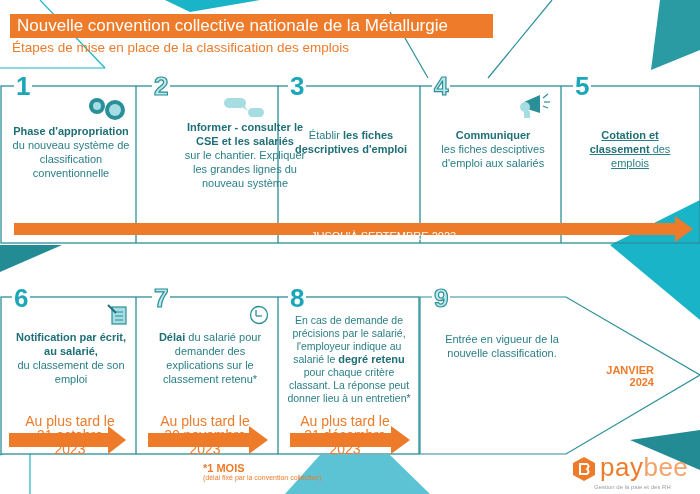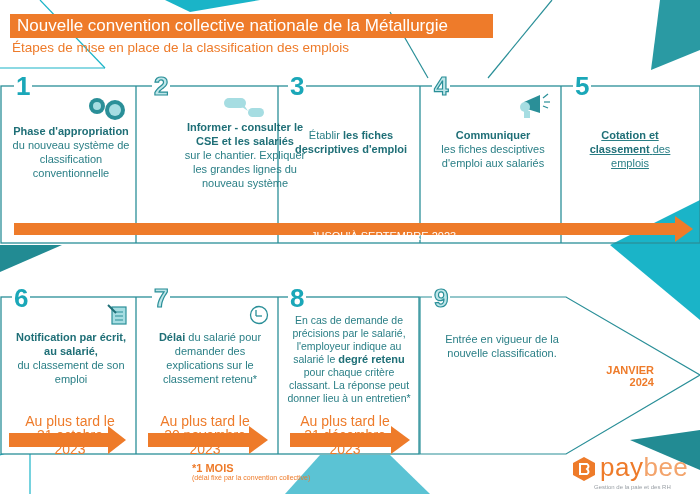--- a/index.html
+++ b/index.html
@@ -7,21 +7,21 @@
   .bg-svg { position: absolute; left: 0; top: 0; width: 700px; height: 494px; }
   .title-bar { position: absolute; left: 10px; top: 14px; height: 24px; width: 483px; background: #ee7b2a; color: #fff; font-weight: normal; font-size: 17px; line-height: 24px; padding-left: 7px; white-space: nowrap; box-sizing: border-box; }
   .subtitle { position: absolute; left: 12px; top: 40px; color: #ee7b2a; font-size: 13.5px; white-space: nowrap; text-align: center; }
   .step { position: absolute; box-sizing: border-box; text-align: center; color: #2a7f86; font-size: 11px; line-height: 14px; }
   .step b { color: #1f6f77; font-size: 11px; }
   .num { position: absolute; font-weight: bold; font-size: 26px; line-height: 26px; color: #1aa7b8; background: #fff; padding: 0 2px; }
   .num.outline { color: #bfe6e9; -webkit-text-stroke: 1.2px #2a8f98; }
   .deadline { position: absolute; color: #ee7b2a; font-size: 14px; line-height: 14px; text-align: center; }
   .band-label { position: absolute; color: #fff; font-size: 11px; font-weight: normal; white-space: nowrap; }
   .janvier { position: absolute; color: #ee7b2a; font-weight: bold; font-size: 11px; line-height: 12px; text-align: right; }
-  .note { position: absolute; left: 192px; top: 462px; color: #ee7b2a; }
+  .note { position: absolute; left: 203px; top: 462px; color: #ee7b2a; }
   .note .big { font-weight: bold; font-size: 11px; display: block; }
   .note .small { font-size: 7px; display: block; }
   .logo { position: absolute; left: 572px; top: 456px; }
   .logo-word { position: absolute; left: 28px; top: -4px; color: #ee7b2a; font-size: 26px; letter-spacing: 0.5px; white-space: nowrap; }
   .logo-word .light { color: #f3a46c; }
   .logo-tag { position: absolute; left: 22px; top: 28px; color: #9aa0a6; font-size: 6px; white-space: nowrap; }
   .icon { position: absolute; }
 </style>
 </head>
 <body>

